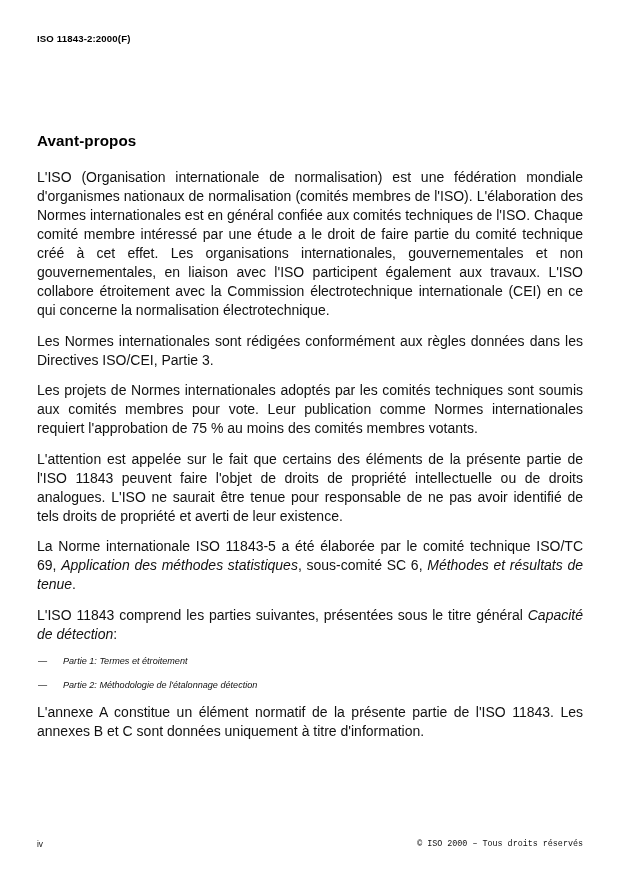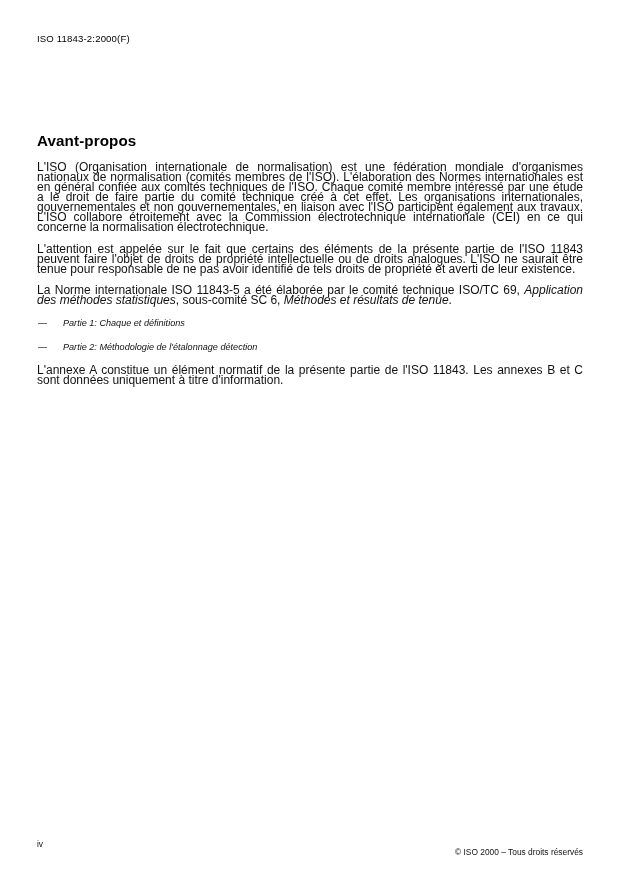--- a/index.html
+++ b/index.html
@@ -26,47 +26,47 @@
     box-sizing: border-box;
   }
 
   
   .doc-header {
     position: absolute;
     left: 37px;
     top: 33px;
     width: 545px;
     font-size: 9.6px;
-    font-weight: normal;
+    font-weight: bold;
     letter-spacing: 0.15px;
     line-height: 12px;
     color: #000;
   }
 
   
   .content {
     position: absolute;
     left: 37px;
     top: 132px;
     width: 546px;
   }
 
   h1.section-title {
     font-size: 15.2px;
     font-weight: bold;
-    margin: 0 0 12px 0;
+    margin: 0 0 18px 0;
     padding: 0;
     letter-spacing: 0.1px;
     line-height: 18px;
     color: #000;
   }
 
   p.body-par {
-    font-size: 12px;
-    line-height: 10px;
+    font-size: 14px;
+    line-height: 19px;
     text-align: justify;
     text-justify: inter-word;
     margin: 0 0 11.5px 0;
     padding: 0;
     color: #111;
     hyphens: none;
   }
 
   p.body-par.last {
     margin-bottom: 14px;
@@ -114,46 +114,50 @@
   }
   .footer-page-number {
     position: absolute;
     left: 0;
     top: 0;
     text-align: right;
   }
   .footer-copyright {
     position: absolute;
     right: 0;
-    top: 8px;
+    top: 0;
     white-space: nowrap;
+    font-family: Liberation Mono, monospace;
   }
 </style>
 </head>
 <body>
 
 <div class="page">
 
   <div class="doc-header">ISO 11843-2:2000(F)</div>
 
   <div class="content">
 
     <h1 class="section-title">Avant-propos</h1>
 
     <p class="body-par">L'ISO (Organisation internationale de normalisation) est une fédération mondiale d'organismes nationaux de normalisation (comités membres de l'ISO). L'élaboration des Normes internationales est en général confiée aux comités techniques de l'ISO. Chaque comité membre intéressé par une étude a le droit de faire partie du comité technique créé à cet effet. Les organisations internationales, gouvernementales et non gouvernementales, en liaison avec l'ISO participent également aux travaux. L'ISO collabore étroitement avec la Commission électrotechnique internationale (CEI) en ce qui concerne la normalisation électrotechnique.</p>
 
+    <p class="body-par">Les Normes internationales sont rédigées conformément aux règles données dans les Directives ISO/CEI, Partie 3.</p>
 
+    <p class="body-par">Les projets de Normes internationales adoptés par les comités techniques sont soumis aux comités membres pour vote. Leur publication comme Normes internationales requiert l'approbation de 75 % au moins des comités membres votants.</p>
 
     <p class="body-par">L'attention est appelée sur le fait que certains des éléments de la présente partie de l'ISO 11843 peuvent faire l'objet de droits de propriété intellectuelle ou de droits analogues. L'ISO ne saurait être tenue pour responsable de ne pas avoir identifié de tels droits de propriété et averti de leur existence.</p>
 
     <p class="body-par"><span>La Norme internationale ISO 11843-5 a été élaborée par le comité technique ISO/TC 69, </span><span class="it">Application des méthodes statistiques</span><span>, sous-comité SC 6, </span><span class="it">Méthodes et résultats de tenue</span><span>.</span></p>
 
+    <p class="body-par"><span>L'ISO 11843 comprend les parties suivantes, présentées sous le titre général </span><span class="it">Capacité de détection</span><span>:</span></p>
 
     <ul class="part-list">
-      <li><span class="dash">—</span><span>Partie 1: Chaque et définitions</span></li>
+      <li><span class="dash">—</span><span>Partie 1: Termes et étroitement</span></li>
       <li><span class="dash">—</span><span>Partie 2: Méthodologie de l'étalonnage détection</span></li>
     </ul>
 
     <p class="body-par last">L'annexe A constitue un élément normatif de la présente partie de l'ISO 11843. Les annexes B et C sont données uniquement à titre d'information.</p>
 
   </div>
 
   <div class="doc-footer">
     <span class="footer-page-number">iv</span>
     <span class="footer-copyright">© ISO 2000 – Tous droits réservés</span>

